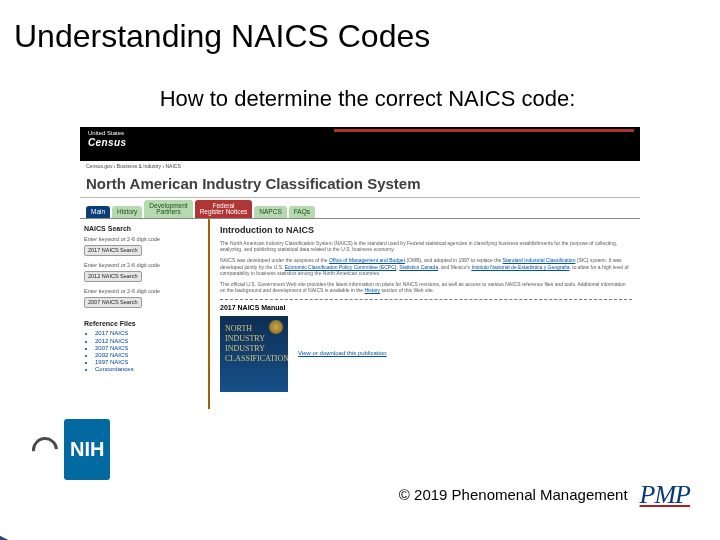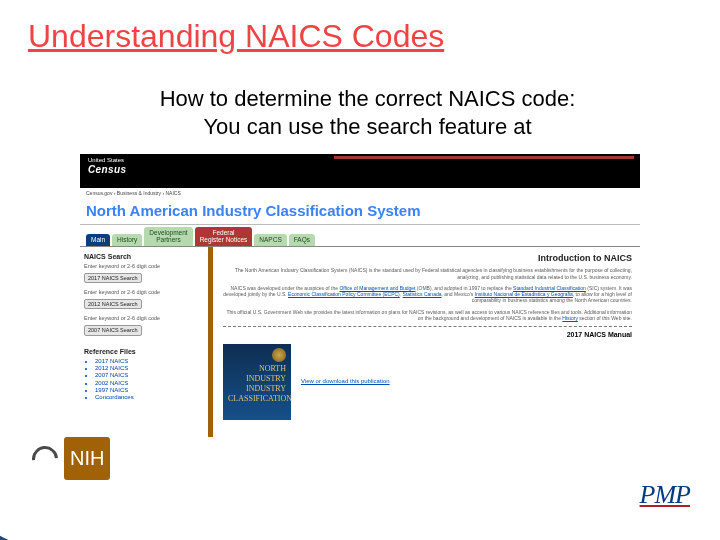--- a/index.html
+++ b/index.html
@@ -7,24 +7,23 @@
     width: 720px;
     height: 540px;
     background: #fff;
     font-family: Arial, Helvetica, sans-serif;
     position: relative;
     overflow: hidden;
   }
   .title {
     font-size: 32px;
     font-weight: 400;
-    color: #ef4444;
-    padding: 18px 0 4px 28px;
+    color: #000000;
+    padding: 18px 0 4px 14px;
     letter-spacing: 0px;
-    text-decoration: underline;
   }
   .intro {
     text-align: center;
     margin: 26px 40px 0 55px;
     font-size: 22px;
     color: #000;
     line-height: 1.25;
   }
   .intro .link {
     color: #0066cc;
@@ -64,21 +63,21 @@
     height: 3px;
     background: #a33;
   }
   .crumb {
     margin-top: 2px;
     color: #444;
     font-size: 5px;
     padding-left: 6px;
   }
   .naics-head {
-    color: #3b82f6;
+    color: #404040;
     font-weight: bold;
     font-size: 15px;
     padding: 6px 0 4px 6px;
     border-bottom: 1px solid #bbb;
   }
   .tabs {
     display: flex;
     gap: 2px;
     padding: 2px 0 0 6px;
     border-bottom: 1px solid #888;
@@ -116,22 +115,21 @@
     padding: 1px 3px;
     font-size: 5.5px;
     margin-bottom: 6px;
     color: #222;
   }
   .reffiles { margin-top: 6px;}
   .reffiles li { list-style: disc; margin-left: 11px; color: #0040a0; font-size: 6px;}
   .s-right {
     flex: 1;
     padding: 6px 8px 0 10px;
-    border-left: 5px solid #a16207;
-    text-align: right;
+    border-left: 2px solid #a16207;
   }
   .s-right h3 {
     font-size: 9px;
     font-weight: bold;
     color: #222;
     margin-bottom: 4px;
   }
   .para {
     font-size: 5px;
     color: #5a5a5a;
@@ -145,45 +143,45 @@
     padding-top: 4px;
   }
   .manual-title { font-size: 7px; font-weight: bold; margin-bottom: 4px;}
   .manual-row { display: flex; align-items: center; gap: 10px;}
   .manual-cover {
     width: 68px; height: 76px;
     background: linear-gradient(#0e2e52,#16508a);
     color: #d7c47a;
     font-family: "Times New Roman", serif;
     font-size: 8px;
-    padding: 20px 5px;
+    padding: 8px 5px;
     line-height: 1.25;
     position: relative;
   }
   .seal {
     width: 14px; height: 14px; border-radius: 50%;
     background: radial-gradient(#caa84a,#7a5e1d);
     position: absolute;
     right: 5px; top: 4px;
   }
   .manual-link { color: #0050b0; font-size: 6px; text-decoration: underline;}
   .nih {
     position: absolute;
     left: 32px;
     bottom: 60px;
     display: flex;
     align-items: center;
     gap: 6px;
   }
   .nih-box {
-    background: #a16207;
+    background: #0369a1;
     color: #fff;
-    font-weight: normal;
+    font-weight: bold;
     font-size: 20px;
-    padding: 10px 6px;
+    padding: 19px 6px;
     border-radius: 3px;
     font-family: Arial, sans-serif;
   }
   .nih-arc {
     width: 26px; height: 26px;
     border: 3px solid #4a4a4a;
     border-right-color: transparent;
     border-bottom-color: transparent;
     border-radius: 50%;
     transform: rotate(40deg);
@@ -233,21 +231,20 @@
     bottom: -8px;
   }
 </style>
 </head>
 <body>
 
 <h1 class="title">Understanding NAICS Codes</h1>
 
 <div class="intro">
   <div>How to determine the correct NAICS code:</div>
-  <div>You can use the search feature at</div>
 </div>
 
 <div class="screenshot">
   <div class="topbar">
     <div class="census-tag">
       <span>United States</span>
       <span class="census-logo">Census</span>
     </div>
     <div class="census-line"></div>
   </div>
@@ -312,15 +309,16 @@
 
 <div class="nih">
   <div class="nih-arc"></div>
   <div class="nih-box">NIH</div>
 </div>
 
 <div class="swoosh"></div>
 
 <div class="footer">
   <div class="copyright">
+    <div>© 2019 Phenomenal Management</div>
   </div>
   <div class="pmp">PMP</div>
 </div>
 
 </body></html>

